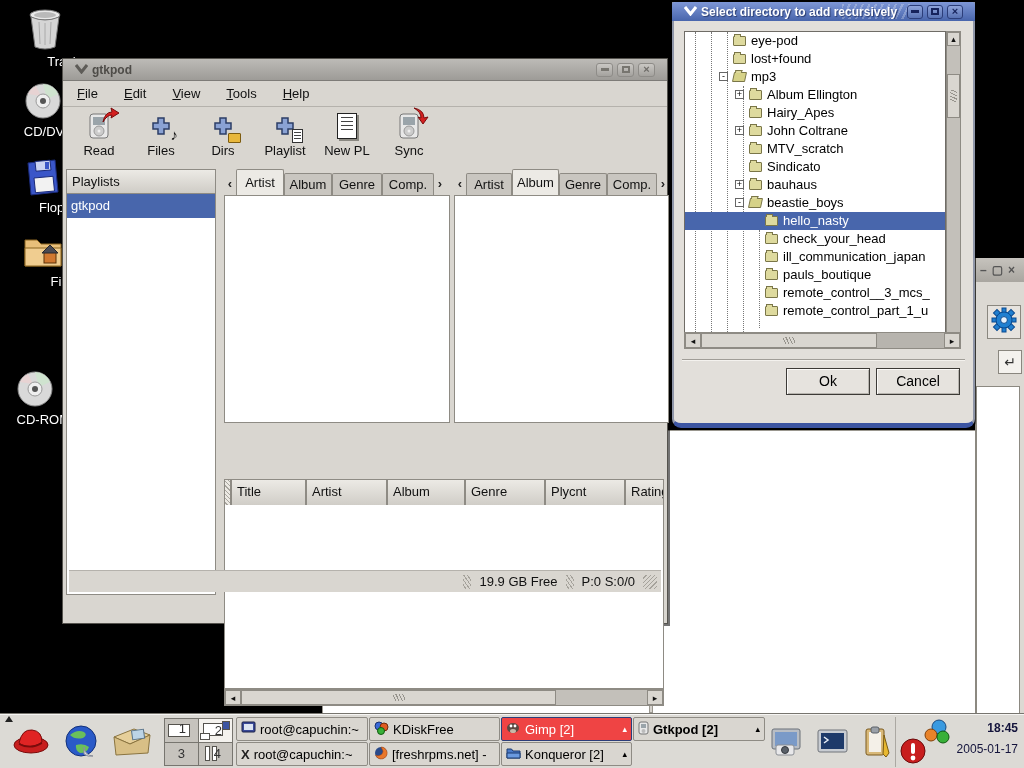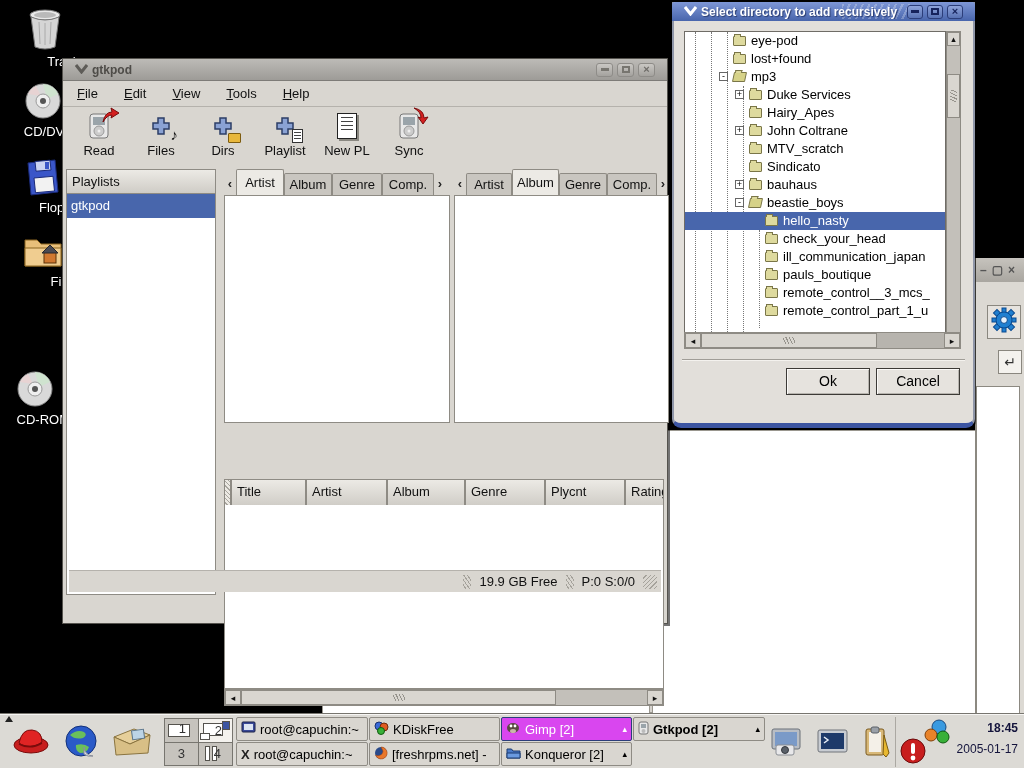--- a/index.html
+++ b/index.html
@@ -157,21 +157,21 @@
   .pcell.current { background:#f4f2ee; }
   .pnum { position:absolute; right:5px; bottom:2px; }
   .pwin { position:absolute; border:1px solid #55534e; background:#fff; }
   .pwin.blue { background:#3c55a2; }
 
   #tasks { position:absolute; left:236px; top:2px; width:530px; height:50px; display:grid;
       grid-template-columns:132px 131px 131px 132px; grid-template-rows:24px 24px; gap:1px 1px; }
   .task { display:flex; align-items:center; gap:4px; padding:0 4px; background:#d9d6d0; border:1px solid #8e8b84;
       border-radius:2px; font-size:13px; overflow:hidden; white-space:nowrap; }
   .task .tlab { flex:1; overflow:hidden; }
-  .task.active { background:#d946ef; color:#fff; border-color:#2c3e7a; }
+  .task.active { background:#ef4444; color:#fff; border-color:#2c3e7a; }
   .task .garrow { font-size:9px; }
   .task.bold .tlab { font-weight:bold; }
 
   .applet { position:absolute; top:10px; }
   #tray { position:absolute; left:895px; top:2px; width:62px; height:50px; border-left:1px solid #aba8a2; }
   #clock { position:absolute; right:6px; top:3px; width:70px; height:48px; text-align:right; color:#14143c; font-size:12px; }
   #clock .time { font-weight:bold; margin-top:3px; }
   #clock .date { margin-top:7px; }
   #hidearrow { position:absolute; left:5px; top:1px; width:0; height:0;
       border-left:4px solid transparent; border-right:4px solid transparent; border-bottom:6px solid #222; }
@@ -471,21 +471,21 @@
         <span class="tl">lost+found</span>
       </div>
       <div class="trow" style="--d:2">
         <span class="exp">-</span>
         <span class="fold open"></span>
         <span class="tl">mp3</span>
       </div>
       <div class="trow" style="--d:3">
         <span class="exp">+</span>
         <span class="fold"></span>
-        <span class="tl">Duke Services</span>
+        <span class="tl">Album Ellington</span>
       </div>
       <div class="trow" style="--d:3">
         <span class="fold"></span>
         <span class="tl">Hairy_Apes</span>
       </div>
       <div class="trow" style="--d:3">
         <span class="exp">+</span>
         <span class="fold"></span>
         <span class="tl">John Coltrane</span>
       </div>

